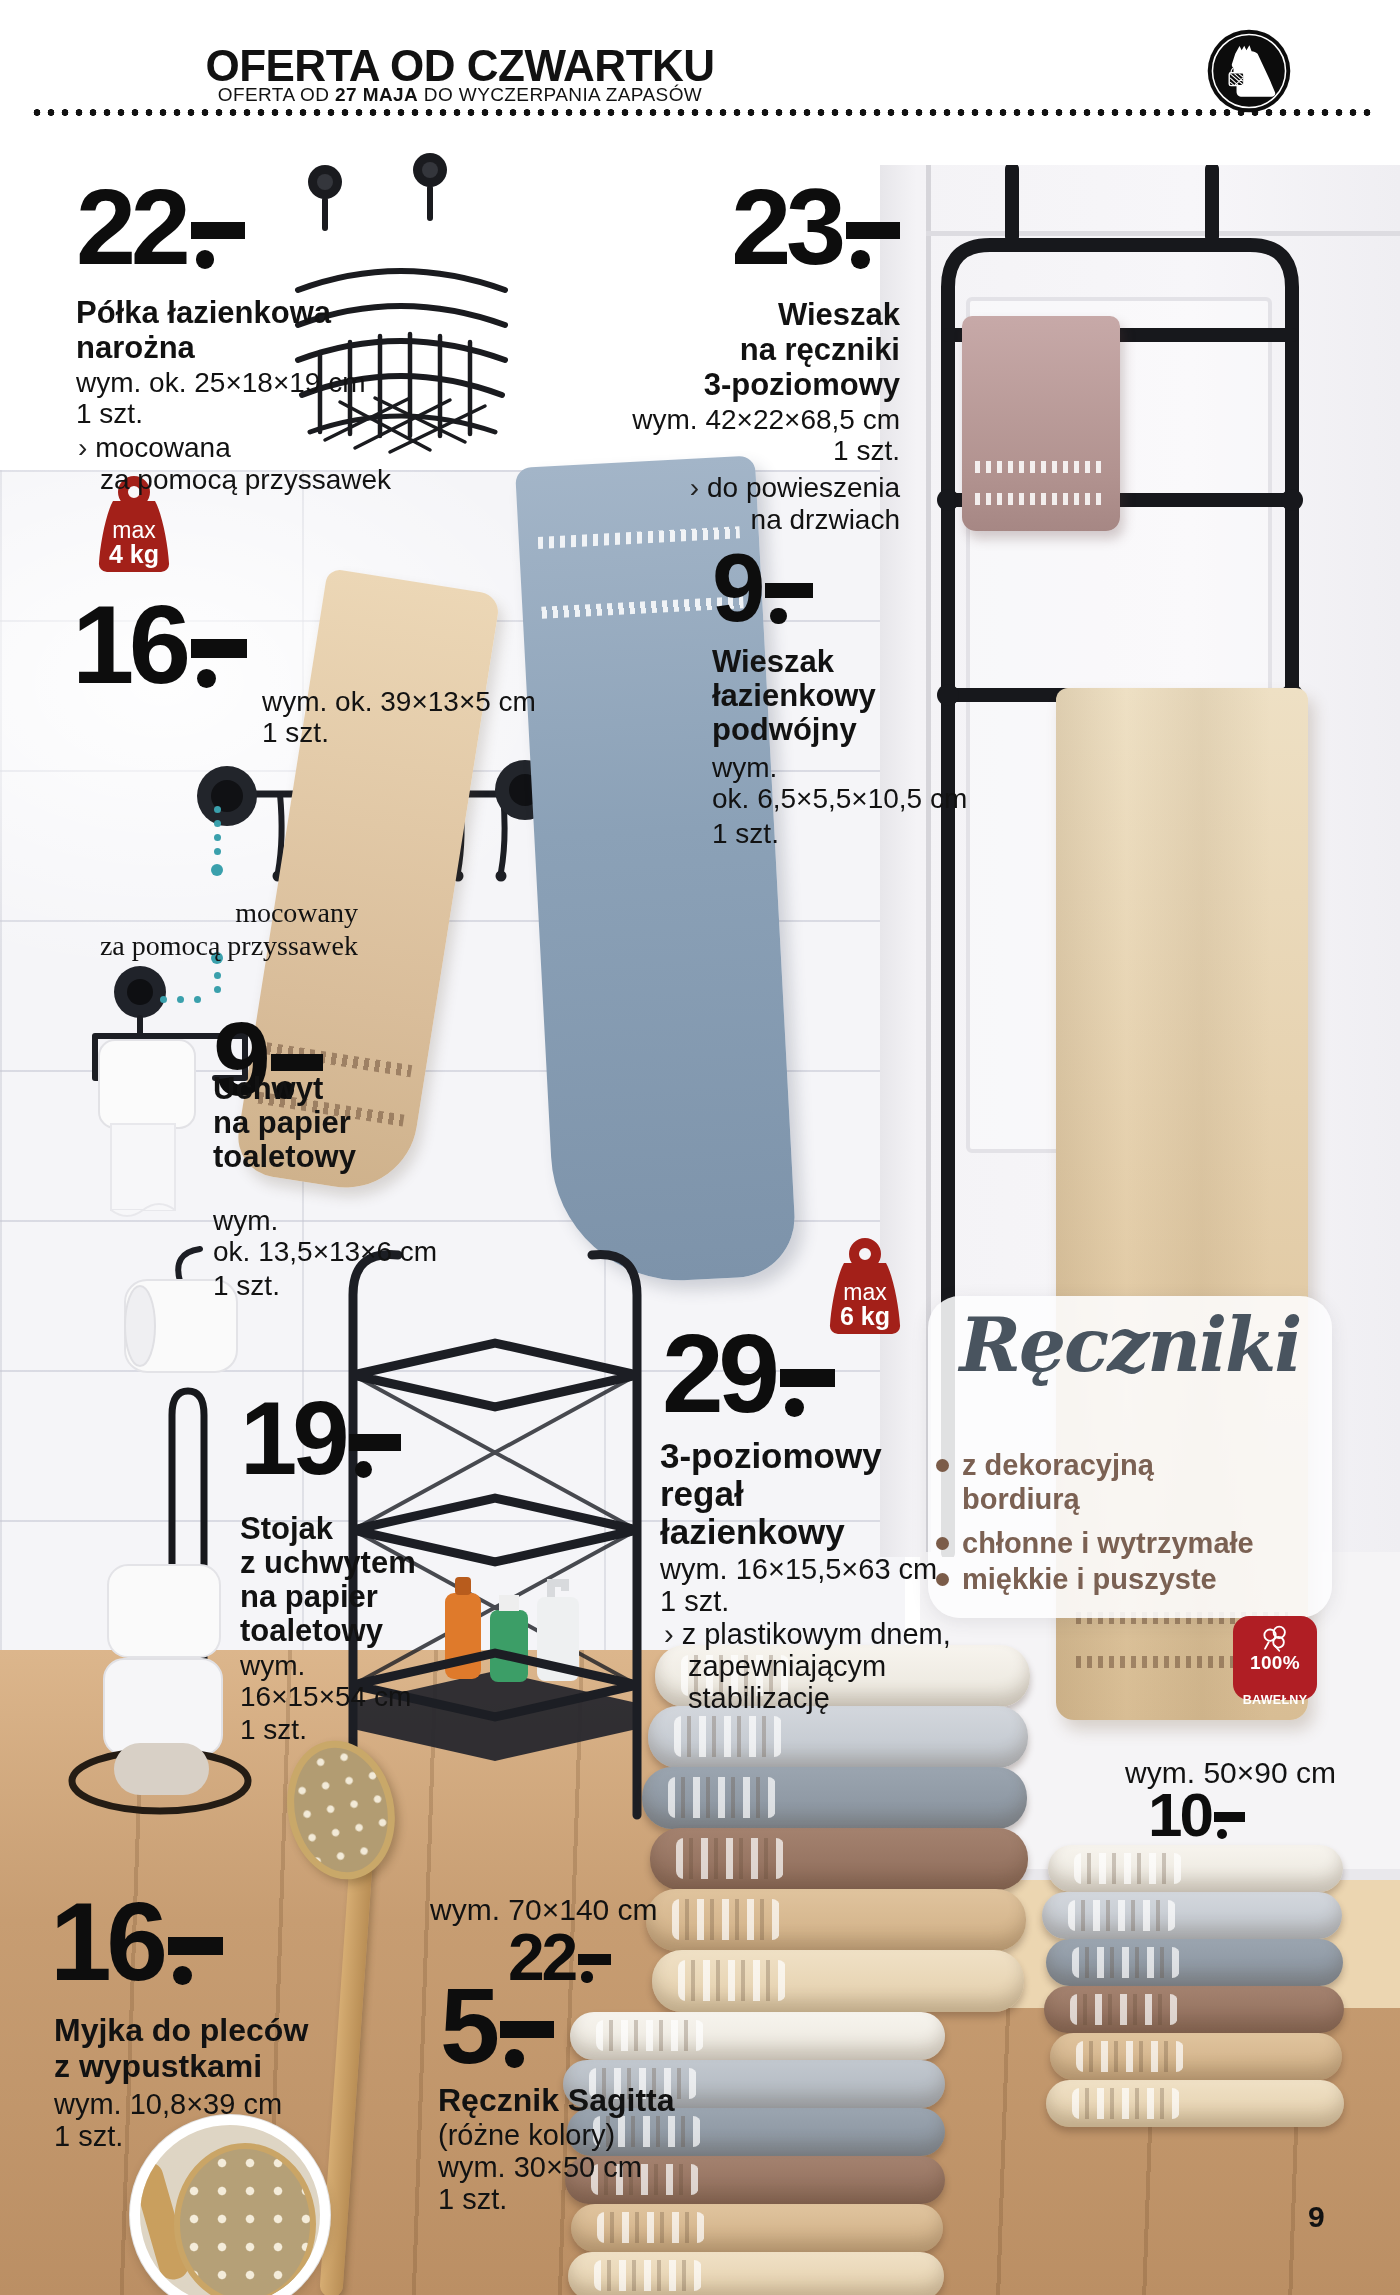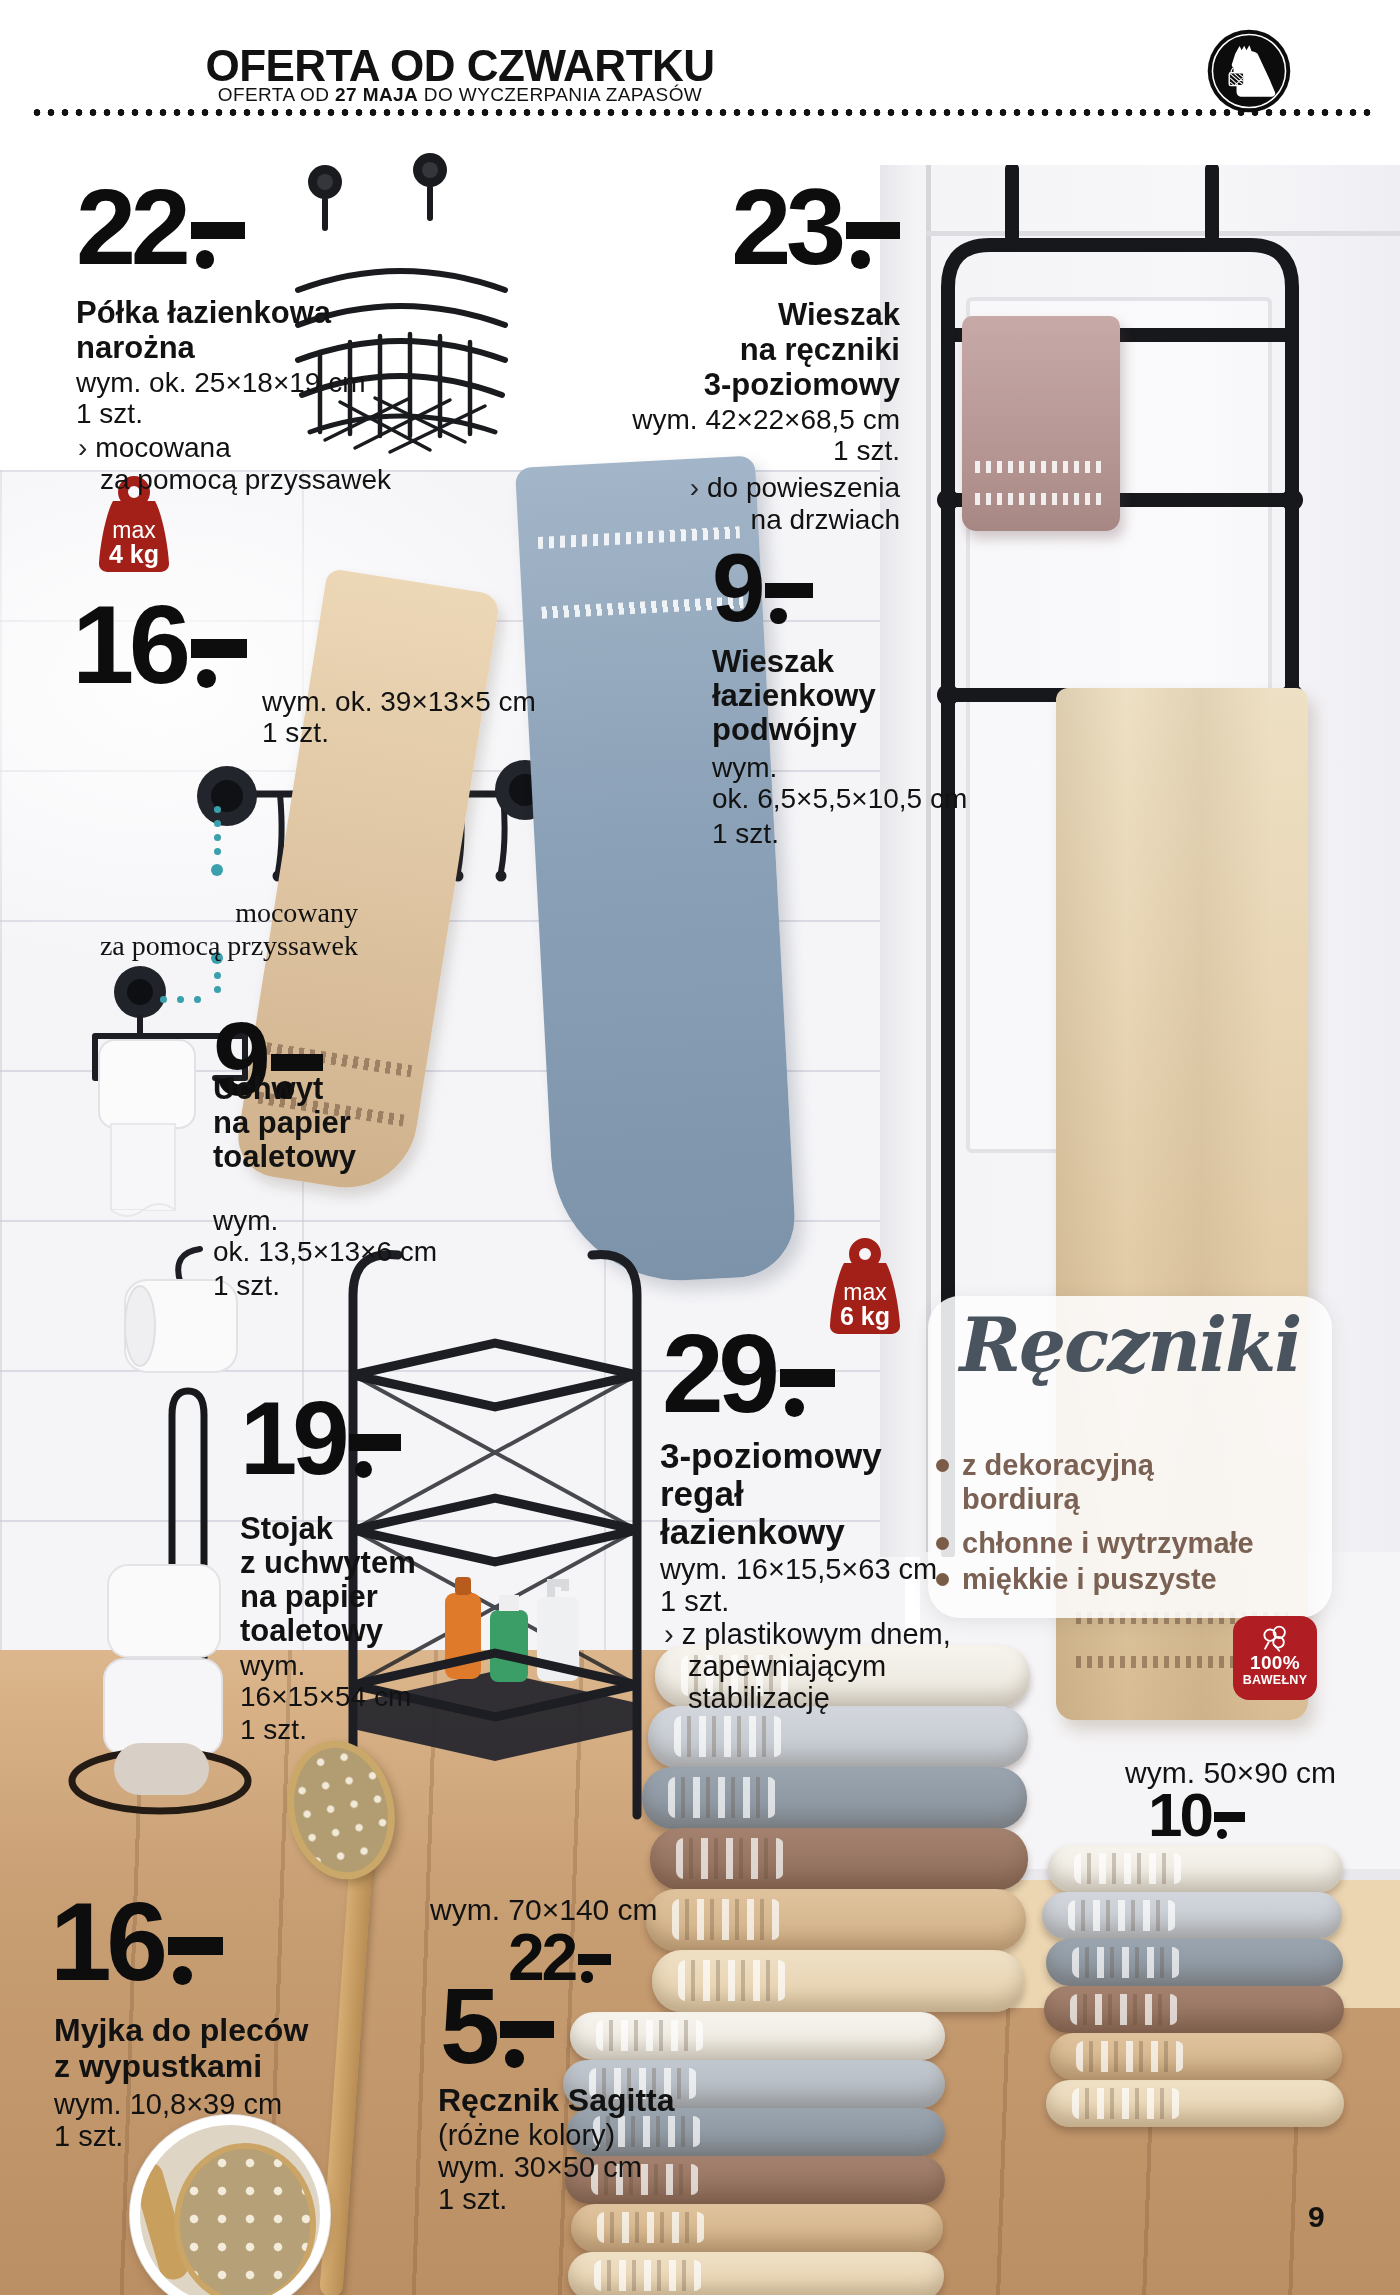--- a/index.html
+++ b/index.html
@@ -29,21 +29,21 @@
   .suf .dot{display:block;width:0.17em;height:0.17em;background:#0d0d0d;border-radius:50%;margin:0.10em 0 0 0.05em;}
 
   
   .wbadge{position:absolute;}
   .wbadge svg{position:absolute;inset:0;width:100%;height:100%;}
   .wb-max{position:absolute;top:44%;width:100%;text-align:center;color:#fff;font-size:23px;line-height:1;}
   .wb-kg{position:absolute;top:67%;width:100%;text-align:center;color:#fff;font-size:25px;font-weight:bold;line-height:1;}
   .cbadge{position:absolute;background:#b01e24;border-radius:16px;text-align:center;color:#fff;}
   .cb-ic{margin:7px auto 0;width:34px;height:30px;display:block;}
   .cb-1{font-size:19px;font-weight:bold;line-height:1.05;letter-spacing:0.3px;}
-  .cb-2{font-size:12.5px;font-weight:bold;line-height:1.25;letter-spacing:0.3px;}
+  .cb-2{font-size:12.5px;font-weight:bold;line-height:1.25;letter-spacing:0.3px;margin-top:20px;}
 
   
   .tdot{position:absolute;width:7px;height:7px;border-radius:50%;background:#3aa0ac;}
   .tdot.big{width:12px;height:12px;}
 
   
   .tiles{left:0;top:470px;width:905px;height:1185px;
     background-color:#f5f5f8;
     background-image:
       radial-gradient(620px 420px at 18% 18%, rgba(255,255,255,0.92), rgba(255,255,255,0) 70%),

